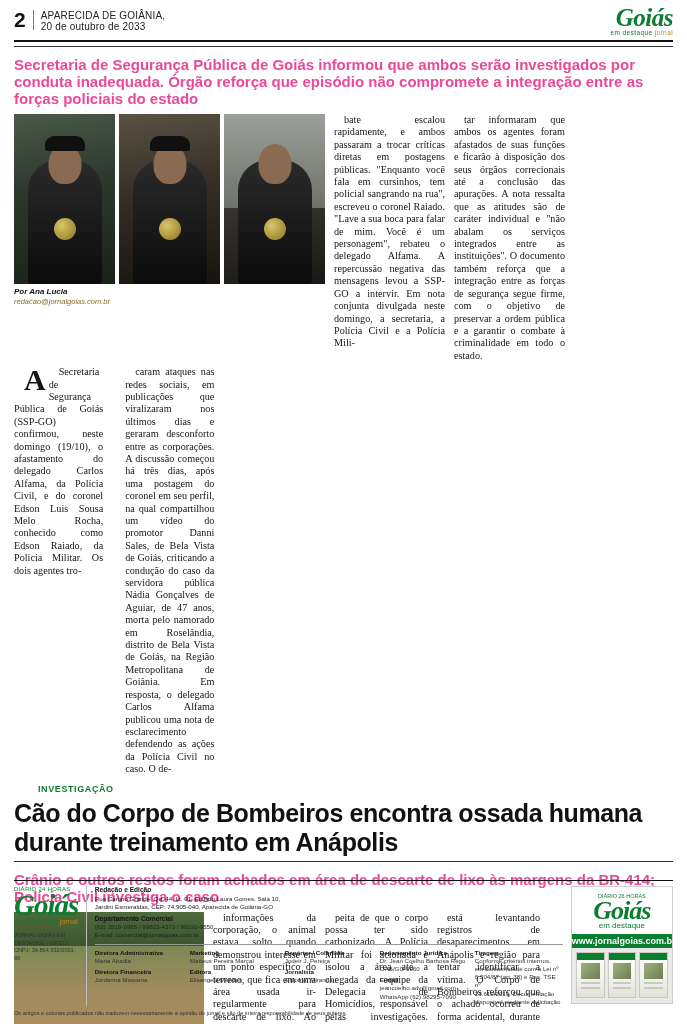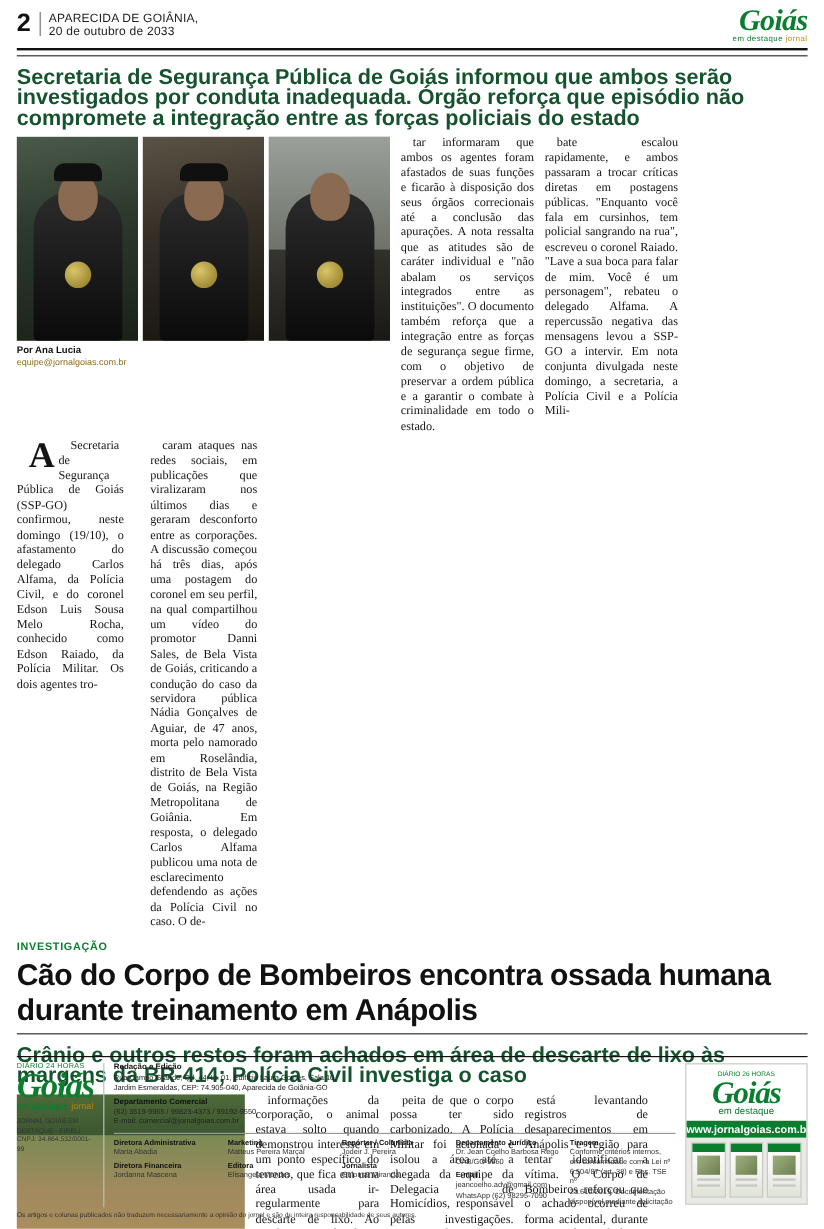--- a/index.html
+++ b/index.html
@@ -42,22 +42,22 @@
   .kicker.green { color: #0a7d2e; }
 
   
   h1.headline {
     font-family: "Liberation Sans", sans-serif;
     font-weight: bold; font-size: 25px; line-height: 29px;
     margin: 5px 0 0 0; color: #111; letter-spacing: -0.4px;
   }
   .standfirst {
     font-family: "Liberation Sans", sans-serif;
-    font-weight: bold; font-size: 18px; line-height: 17px;
-    margin: 9px 0 7px 0; color: #14532d;
+    font-weight: bold; font-size: 15px; line-height: 17px;
+    margin: 9px 0 7px 0; color: #ec4899;
   }
   .rule { border: 0; border-top: 1px solid #333; margin: 4px 0 0 0; }
   .rule-thin { border: 0; border-top: 1px solid #999; margin: 3px 0; }
 
   
   .photos { display: flex; gap: 4px; width: 311px; }
   .photo { position: relative; overflow: hidden; }
   .p1 { width: 101px; height: 170px; background: linear-gradient(170deg,#4a5a4a 0%,#2e3a2e 40%,#1a2218 100%); }
   .p2 { width: 101px; height: 170px; background: linear-gradient(170deg,#5a5244 0%,#342e26 45%,#17140f 100%); }
   .p3 { width: 101px; height: 170px; background: linear-gradient(170deg,#6d6b63 0%,#3a3832 45%,#191814 100%); }
@@ -92,21 +92,21 @@
   
   .cols { display: flex; gap: 22px; }
   .col { font-size: 10.2px; line-height: 12.4px; text-align: justify; color: #141414; }
   .col p { margin: 0 0 0 0; text-indent: 10px; }
   .dropcap::first-letter {
     float: left; font-size: 30px; line-height: 25px; font-weight: bold;
     padding-right: 3px; padding-top: 1px; font-family: "Liberation Serif", serif;
   }
 
   .story1-body { margin-top: 5px; display: flex; gap: 9px; }
-  .story1-left { width: 311px; }
+  .story1-left { width: 311px; font-style: italic; }
   .s1c { width: 96px; }
   .s1c2 { width: 96px; }
   .s1-right { display: flex; gap: 9px; width: 352px; }
   .s1r { width: 111px; }
 
   
   .s2-photo {
     width: 190px; height: 195px;
     background: linear-gradient(180deg,#8fa06a 0%,#7b8a54 18%,#a08a5e 40%,#b08f5c 70%,#9c7c4e 100%);
     position: relative; overflow: hidden;
@@ -196,51 +196,51 @@
         </div>
         <div class="photo p3">
           <div class="sky"></div>
           <div class="fig"></div>
           <div class="head"></div>
           <div class="badge"></div>
         </div>
       </div>
       <div class="credit">
         <div>Por Ana Lucia</div>
-        <div class="mail">equipe@jornalgoias.com.br</div>
+        <div class="mail">redacao@jornalgoias.com.br</div>
       </div>
     </div>
 
     <div class="s1-right">
-      <div class="col s1r">
-        <p>tar informaram que ambos os agentes foram afastados de suas funções e ficarão à disposição dos seus órgãos correcionais até a conclusão das apurações.
-   A nota ressalta que as atitudes são de caráter individual e "não abalam os serviços integrados entre as instituições". O documento também reforça que a integração entre as forças de segurança segue firme, com o objetivo de preservar a ordem pública e a garantir o combate à criminalidade em todo o estado.</p>
-      </div>
       <div class="col s1r">
         <p>bate escalou rapidamente, e ambos passaram a trocar críticas diretas em postagens públicas.
    "Enquanto você fala em cursinhos, tem policial sangrando na rua", escreveu o coronel Raiado.
    "Lave a sua boca para falar de mim. Você é um personagem", rebateu o delegado Alfama.
    A repercussão negativa das mensagens levou a SSP-GO a intervir. Em nota conjunta divulgada neste domingo, a secretaria, a Polícia Civil e a Polícia Mili-</p>
       </div>
+      <div class="col s1r">
+        <p>tar informaram que ambos os agentes foram afastados de suas funções e ficarão à disposição dos seus órgãos correcionais até a conclusão das apurações.
+   A nota ressalta que as atitudes são de caráter individual e "não abalam os serviços integrados entre as instituições". O documento também reforça que a integração entre as forças de segurança segue firme, com o objetivo de preservar a ordem pública e a garantir o combate à criminalidade em todo o estado.</p>
+      </div>
     </div>
   </div>
 
   <div class="cols" style="margin-top:4px;">
     <div class="col s1c dropcap">
       <p>A Secretaria de Segurança Pública de Goiás (SSP-GO) confirmou, neste domingo (19/10), o afastamento do delegado Carlos Alfama, da Polícia Civil, e do coronel Edson Luis Sousa Melo Rocha, conhecido como Edson Raiado, da Polícia Militar. Os dois agentes tro-</p>
     </div>
     <div class="col s1c2">
       <p>caram ataques nas redes sociais, em publicações que viralizaram nos últimos dias e geraram desconforto entre as corporações.
    A discussão começou há três dias, após uma postagem do coronel em seu perfil, na qual compartilhou um vídeo do promotor Danni Sales, de Bela Vista de Goiás, criticando a condução do caso da servidora pública Nádia Gonçalves de Aguiar, de 47 anos, morta pelo namorado em Roselândia, distrito de Bela Vista de Goiás, na Região Metropolitana de Goiânia.
    Em resposta, o delegado Carlos Alfama publicou uma nota de esclarecimento defendendo as ações da Polícia Civil no caso. O de-</p>
     </div>
     <div style="width:470px;"></div>
   </div>
 
-  <div class="kicker green" style="margin-top:8px;">INVESTIGAÇÃO</div>
+  <div class="kicker green" style="margin-top:8px;margin-left:24px;">INVESTIGAÇÃO</div>
   <h1 class="headline">Cão do Corpo de Bombeiros encontra ossada humana durante treinamento em Anápolis</h1>
   <hr class="rule">
   <div class="standfirst">Crânio e outros restos foram achados em área de descarte de lixo às margens da BR-414; Polícia Civil investiga o caso</div>
 
   <div class="s2-cols">
     <div>
       <div class="s2-photo">
         <div class="treeline"></div>
 
       </div>

